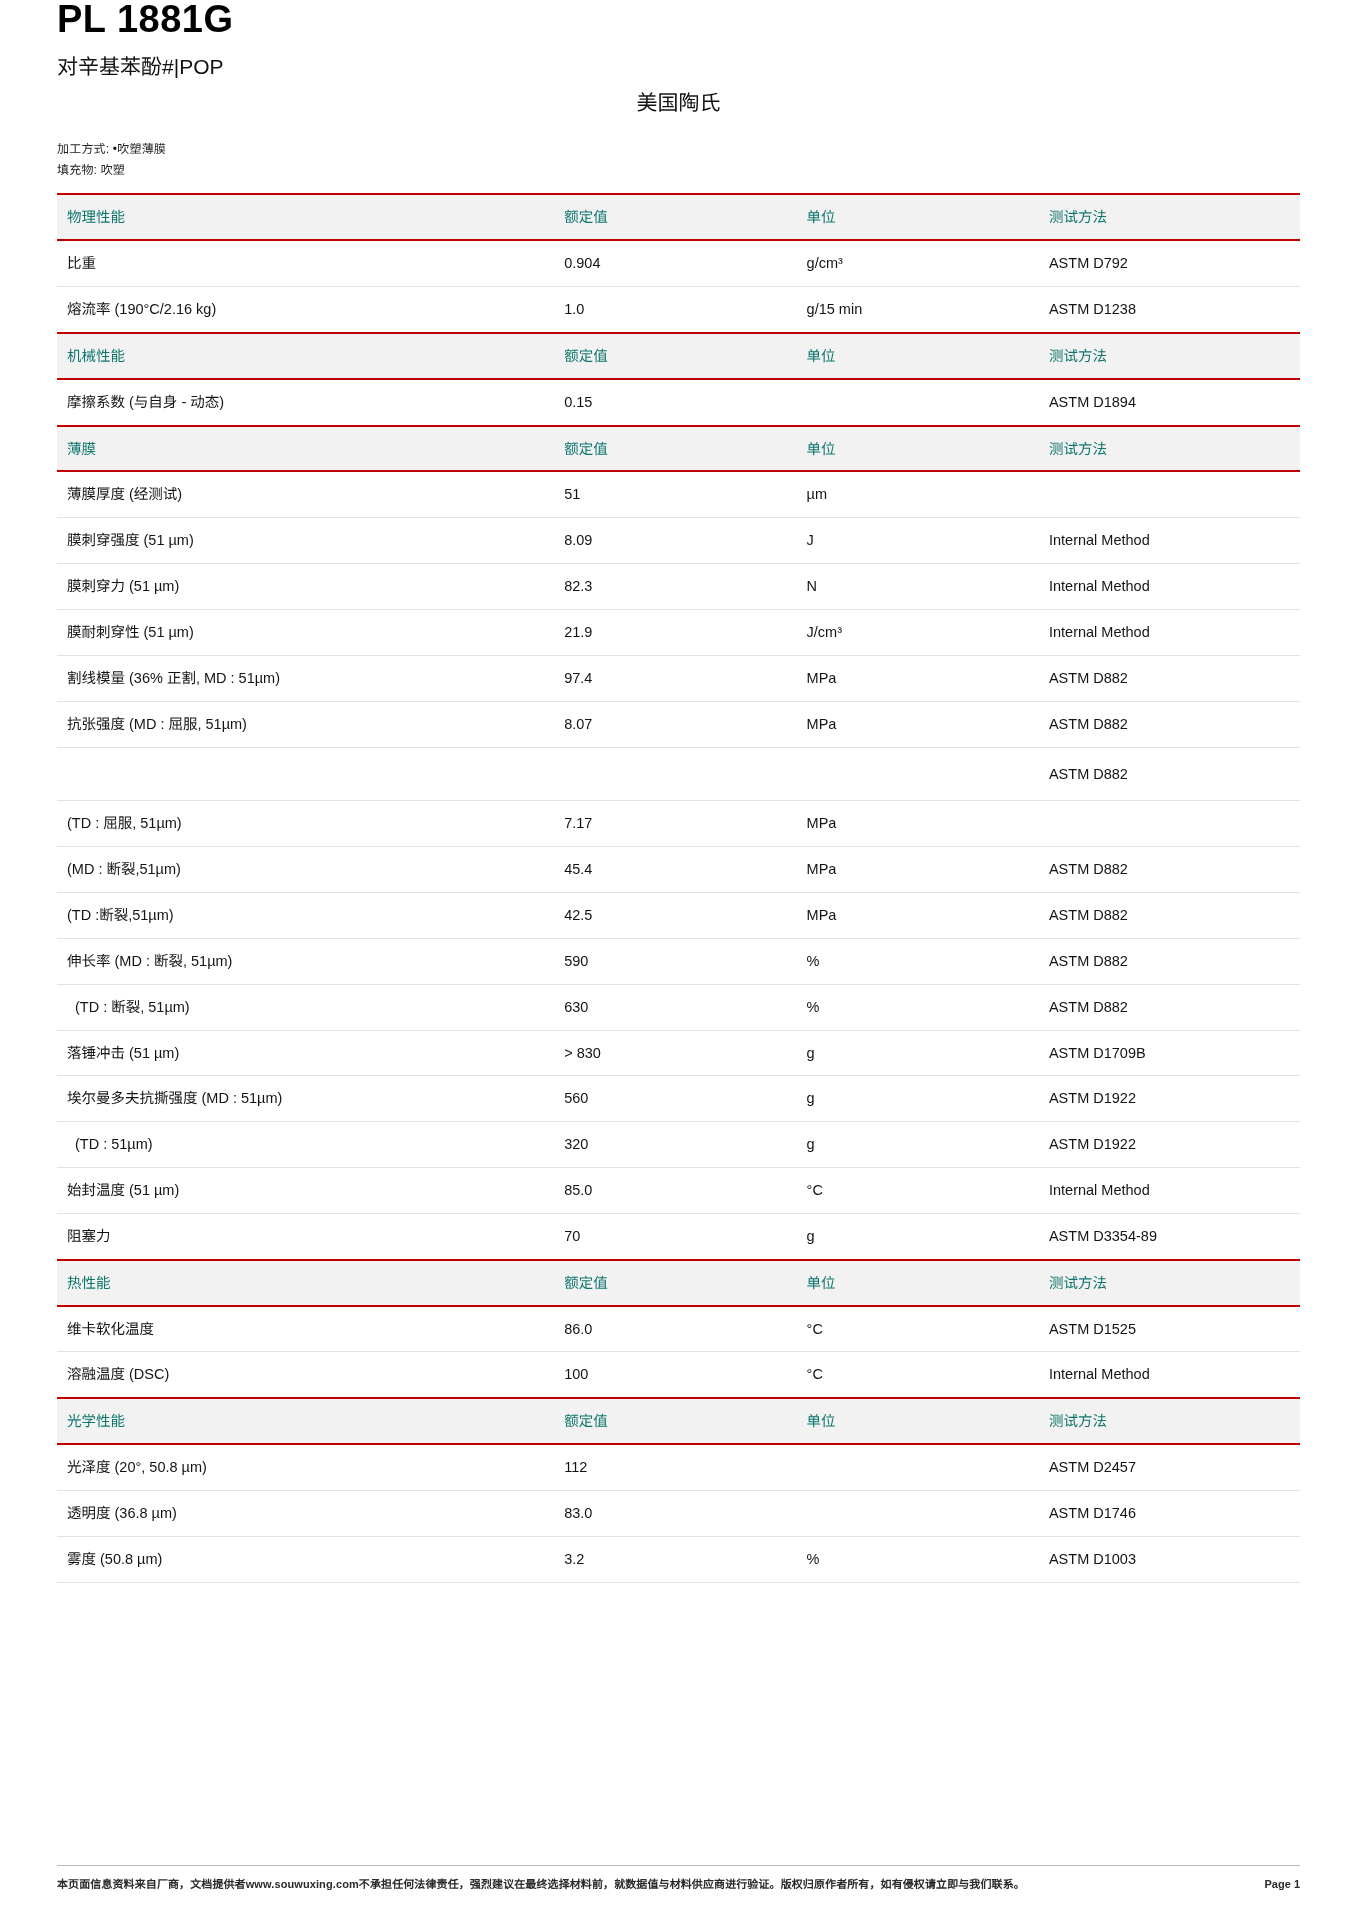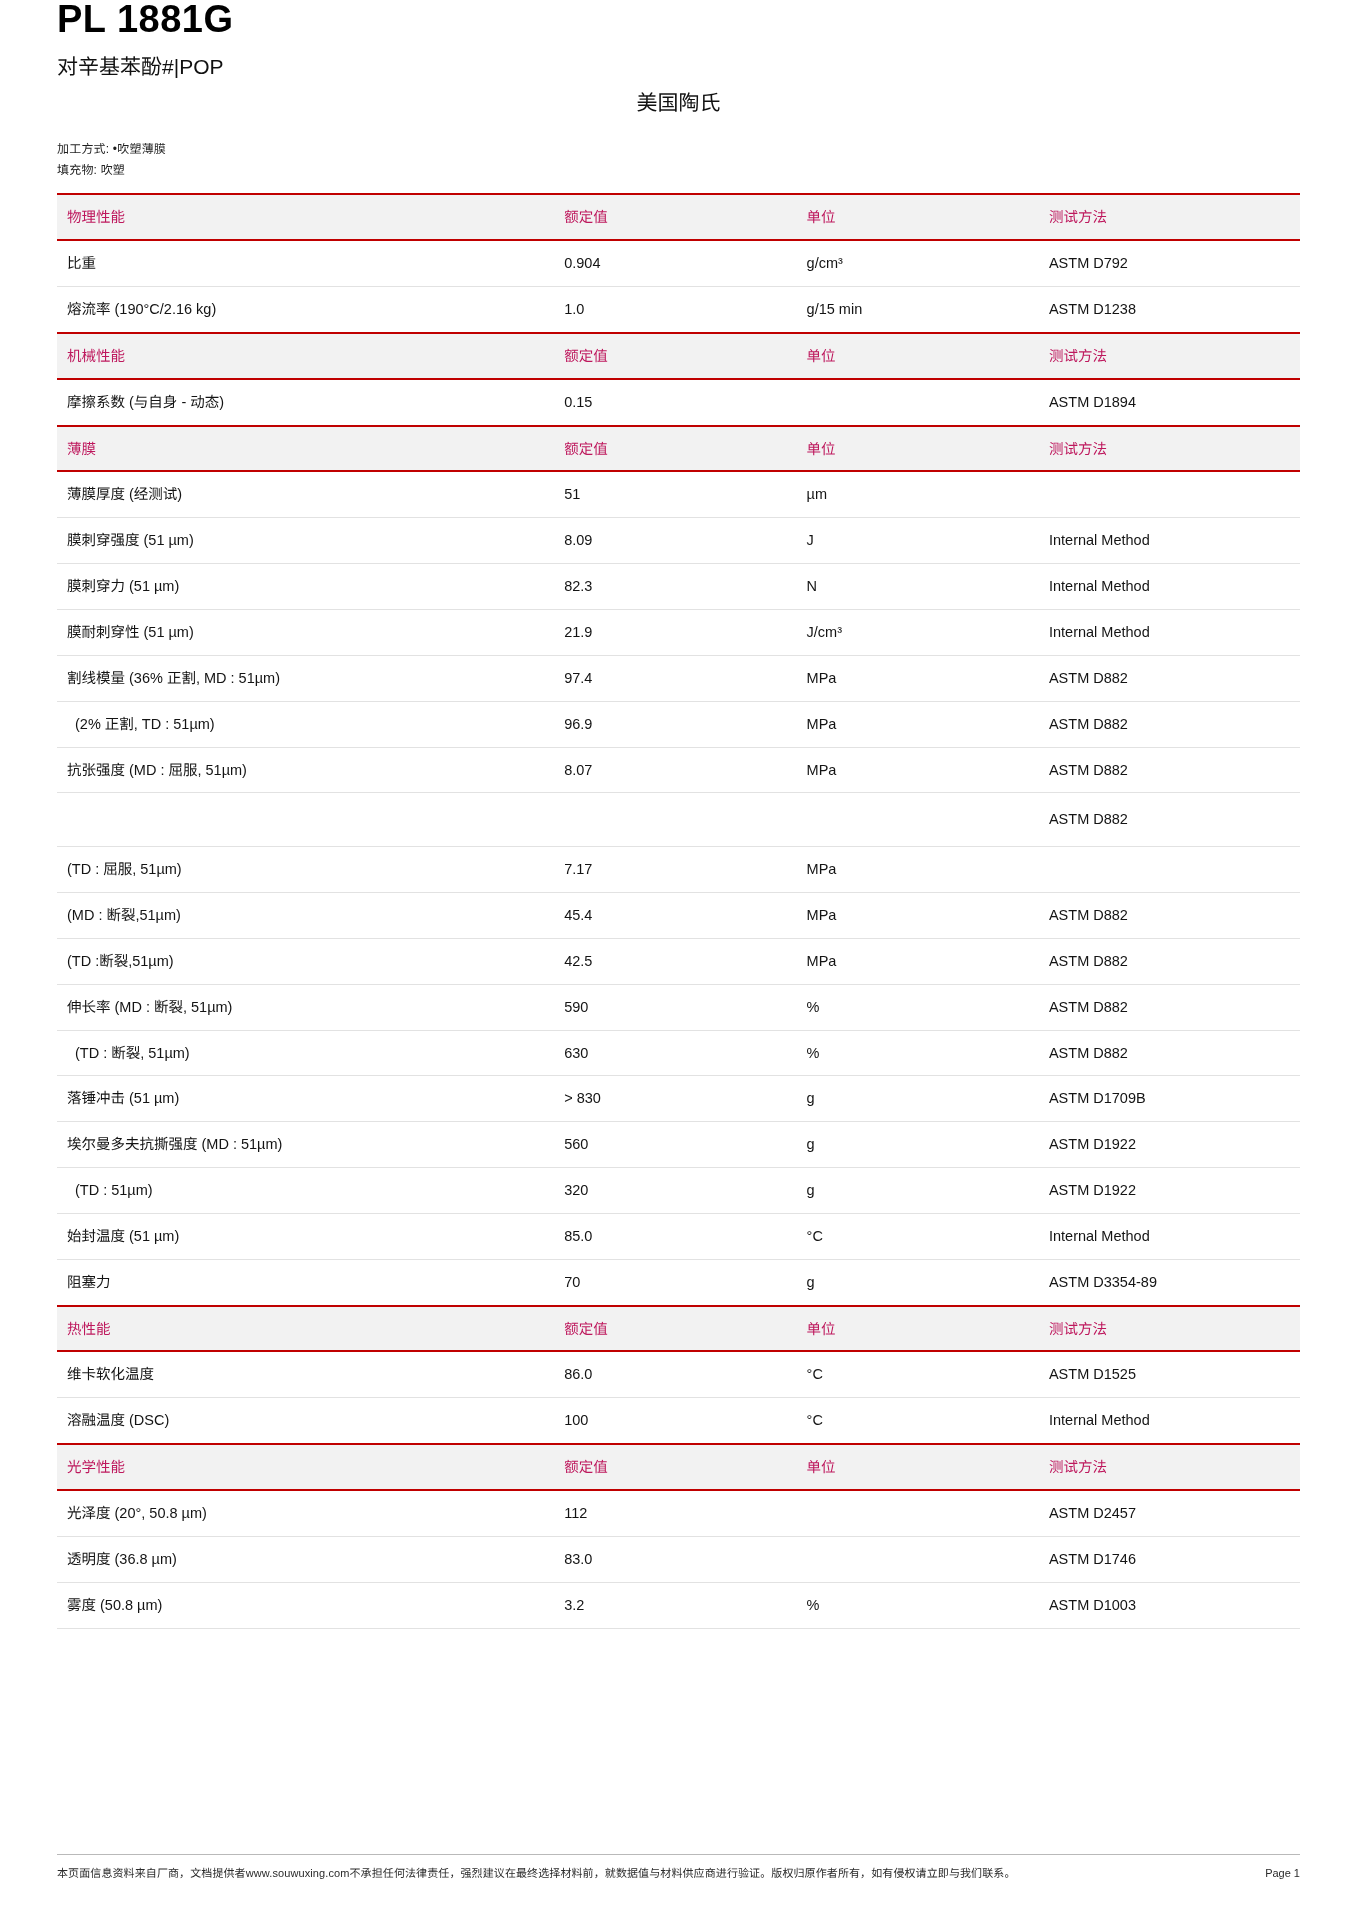--- a/index.html
+++ b/index.html
@@ -74,21 +74,21 @@
   .props-table td {
     padding: 13px 6px 13px 10px;
     vertical-align: middle;
     line-height: 1.3;
     word-break: break-word;
   }
 
   
   tr.section-row > td {
     background: #f2f2f2;
-    color: #be185d;
+    color: #0f766e;
     font-weight: 400;
     border-top: 2.5px solid #c00000;
     border-bottom: 2.5px solid #c00000;
     padding-bottom: 12px;
   }
   tr.section-row + tr.data-row > td {
     border-top: none;
   }
 
   
@@ -102,21 +102,22 @@
     padding-bottom: 17px;
   }
 
   .cell-indent { padding-left: 18px !important; }
 
   
   .doc-footer {
     position: absolute;
     left: 57px;
     right: 57px;
-    bottom: 39px;
+    bottom: 28px;
+    font-weight: bold;
   }
   .footer-rule {
     border-top: 1px solid #b9b9b9;
     margin-bottom: 11px;
   }
   .footer-inner {
     display: flex;
     align-items: baseline;
     justify-content: space-between;
   }
@@ -216,26 +217,20 @@
           <td>J/cm³</td>
           <td>Internal Method</td>
         </tr>
         <tr class="data-row">
           <td>割线模量 (36% 正割, MD : 51µm)</td>
           <td>97.4</td>
           <td>MPa</td>
           <td>ASTM D882</td>
         </tr>
         <tr class="data-row">
-          <td class="cell-indent"> (2% 正割, TD : 51µm)</td>
-          <td>96.9</td>
-          <td>MPa</td>
-          <td>ASTM D882</td>
-        </tr>
-        <tr class="data-row">
           <td>抗张强度 (MD : 屈服, 51µm)</td>
           <td>8.07</td>
           <td>MPa</td>
           <td>ASTM D882</td>
         </tr>
         <tr class="data-row tall">
           <td></td>
           <td></td>
           <td></td>
           <td>ASTM D882</td>

